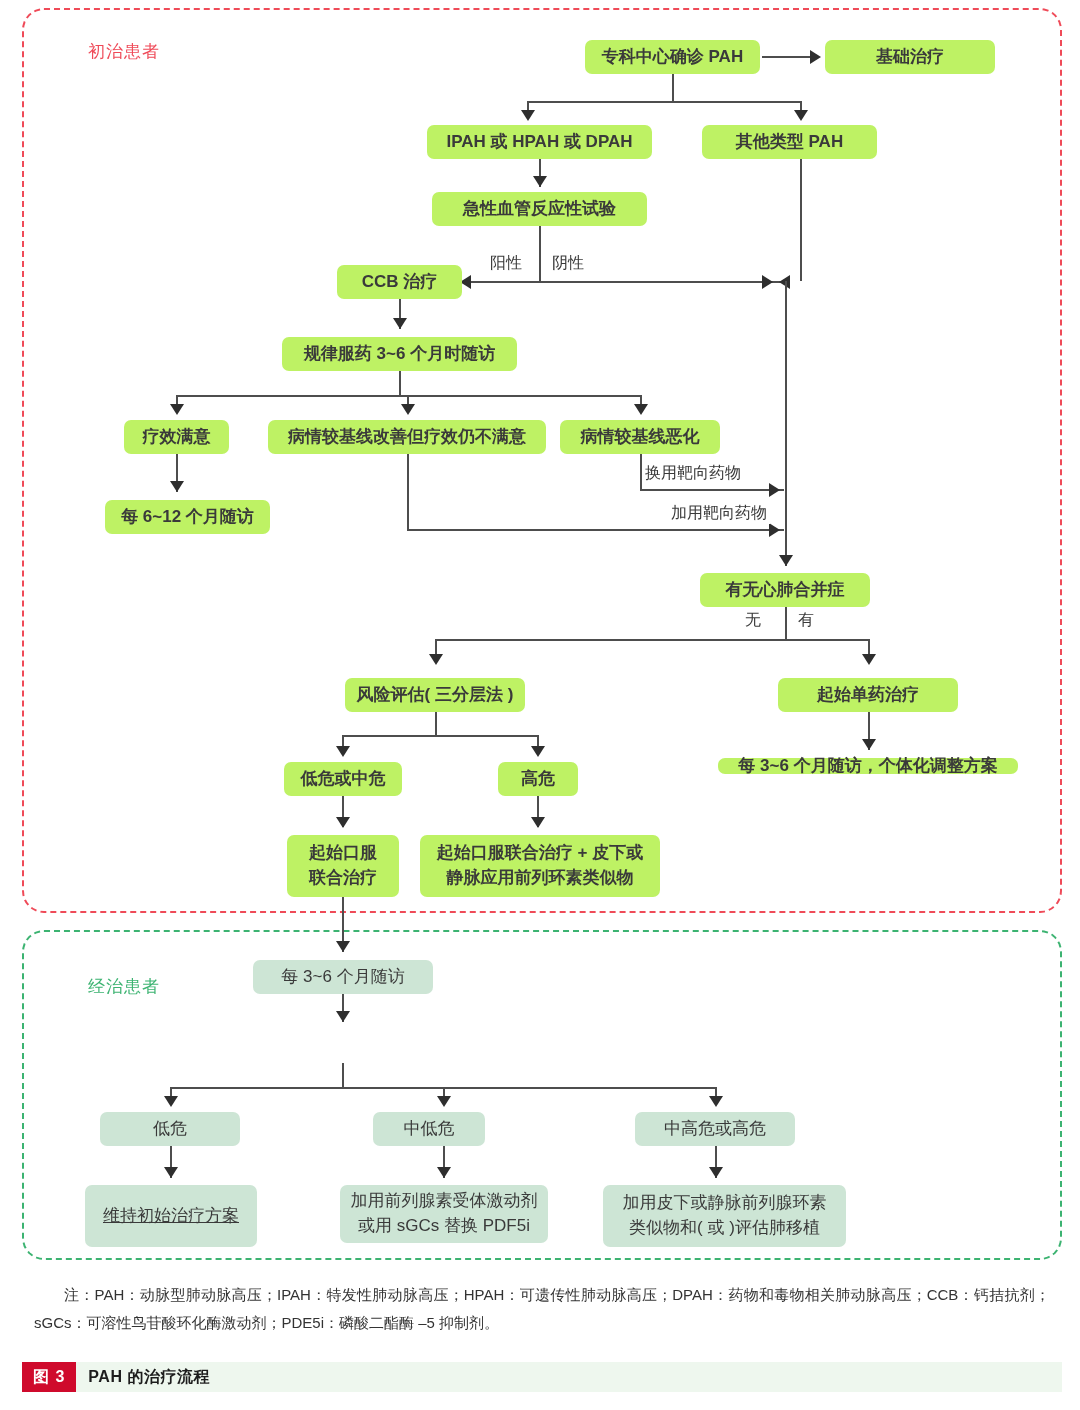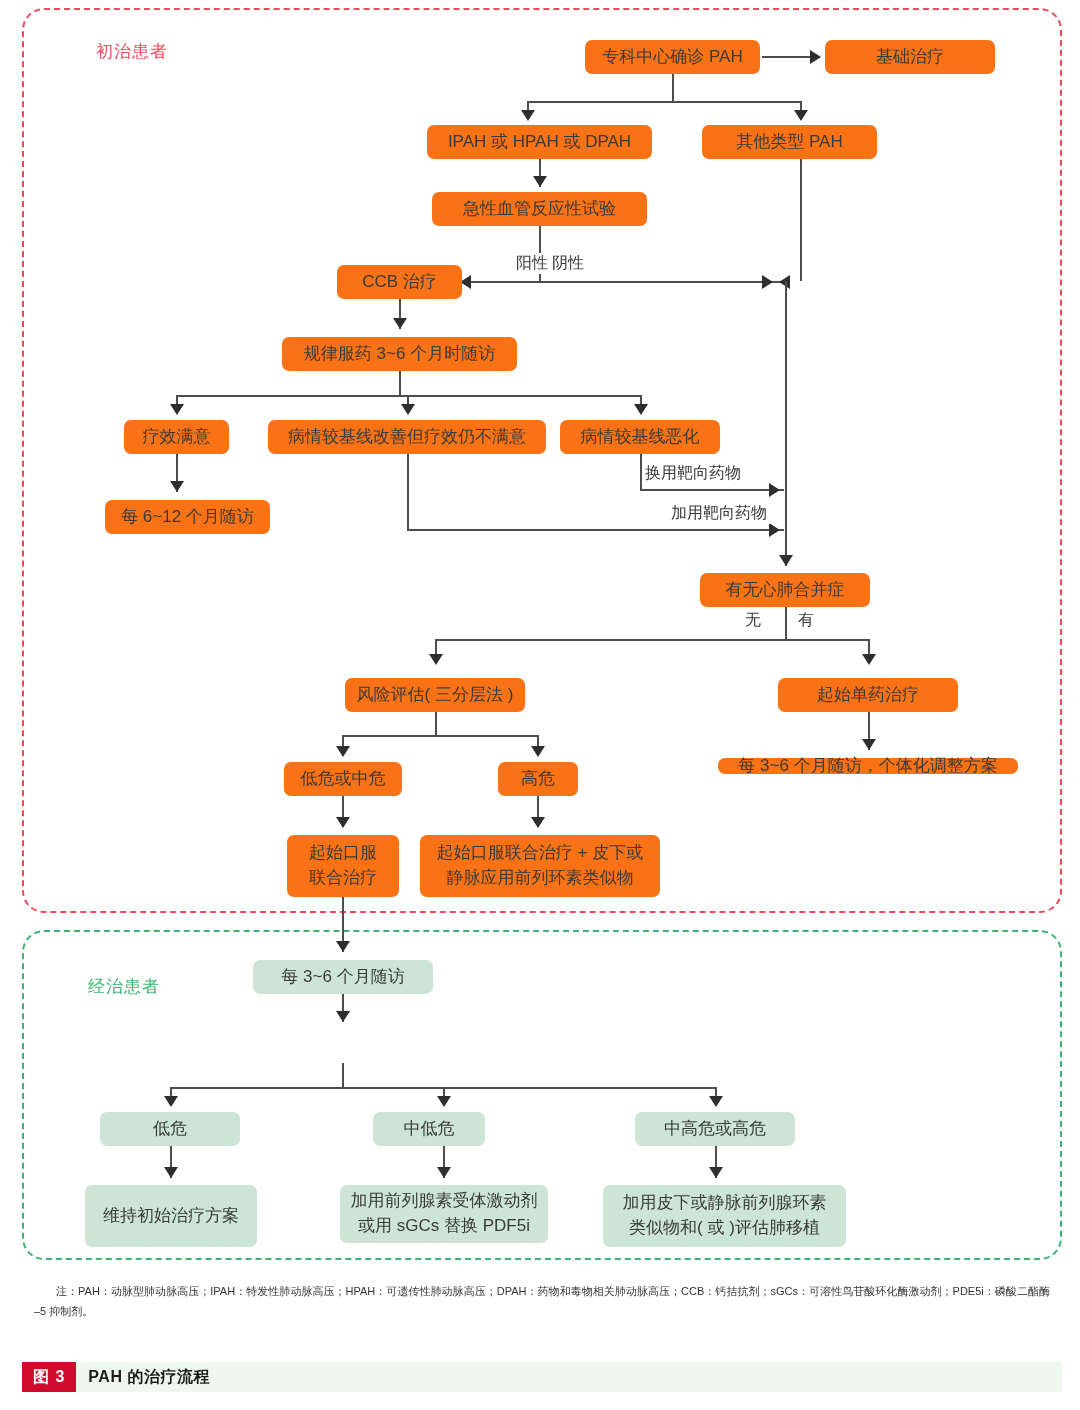--- a/index.html
+++ b/index.html
@@ -32,39 +32,39 @@
   .frame-treated {
     left: 22px; top: 930px; width: 1040px; height: 330px;
     border: 2px dashed #3cb371;
   }
   .frame-label {
     position: absolute;
     font-size: 17px;
     letter-spacing: 1px;
     white-space: nowrap;
   }
-  .label-naive { left: 88px; top: 40px; color: #ef4a58; margin-left: 8px; }
+  .label-naive { left: 88px; top: 40px; color: #ef4a58; }
   .label-treated { left: 88px; top: 975px; color: #3cb371; }
 
   
   .node {
     position: absolute;
     box-sizing: border-box;
     border-radius: 7px;
     display: flex;
     align-items: center;
     justify-content: center;
     text-align: center;
     font-size: 17px;
     line-height: 1.45;
     color: #3a3a3a;
     padding: 4px 10px;
     white-space: pre-line;
   }
-  .pink { background: #f97316; }
+  .pink { background: #bef264; font-weight: bold; }
   .green { background: #cde5d5; }
 
   
   .ln {
     position: absolute;
     background: #4d4d4d;
   }
   .lnv { width: 1.6px; }
   .lnh { height: 1.6px; }
 
@@ -96,21 +96,21 @@
     background: #ffffff;
     padding: 0 3px;
   }
 
   
   .footnote {
     position: absolute;
     left: 34px;
     top: 1281px;
     width: 1016px;
-    font-size: 11px;
+    font-size: 15px;
     line-height: 1.85;
     color: #333333;
     text-align: justify;
     text-indent: 2em;
   }
 
   
   .caption-bar {
     position: absolute;
     left: 22px;
@@ -173,21 +173,21 @@
 
   <div class="node pink" style="left:432px; top:192px; width:215px; height:34px;">急性血管反应性试验</div>
 
   <div class="ln lnv" style="left:539px; top:226px; height:56px;"></div>
 
   <div class="ln lnh" style="left:467px; top:281px; width:318px;"></div>
   <div class="arrow arrow-left" style="left:460px; top:275px;"></div>
   <div class="arrow arrow-right" style="left:762px; top:275px;"></div>
   <div class="arrow arrow-left" style="left:779px; top:275px;"></div>
 
-  <div class="edge-label" style="left:513px; top:253px;">阳性</div>
+  <div class="edge-label" style="left:487px; top:253px;">阳性</div>
   <div class="edge-label" style="left:549px; top:253px;">阴性</div>
 
   <div class="node pink" style="left:337px; top:265px; width:125px; height:34px;">CCB 治疗</div>
   <div class="ln lnv" style="left:399px; top:299px; height:30px;"></div>
   <div class="arrow arrow-down" style="left:393px; top:318px;"></div>
 
   <div class="node pink" style="left:282px; top:337px; width:235px; height:34px;">规律服药 3~6 个月时随访</div>
 
   <div class="ln lnv" style="left:399px; top:371px; height:25px;"></div>
   <div class="ln lnh" style="left:176px; top:395px; width:465px;"></div>
@@ -278,21 +278,21 @@
   <div class="node green" style="left:373px; top:1112px; width:112px; height:34px;">中低危</div>
   <div class="node green" style="left:635px; top:1112px; width:160px; height:34px;">中高危或高危</div>
 
   <div class="ln lnv" style="left:170px; top:1146px; height:32px;"></div>
   <div class="arrow arrow-down" style="left:164px; top:1167px;"></div>
   <div class="ln lnv" style="left:443px; top:1146px; height:32px;"></div>
   <div class="arrow arrow-down" style="left:437px; top:1167px;"></div>
   <div class="ln lnv" style="left:715px; top:1146px; height:32px;"></div>
   <div class="arrow arrow-down" style="left:709px; top:1167px;"></div>
 
-  <div class="node green" style="left:85px; top:1185px; width:172px; height:62px;">维持初始治疗方案</div>
+  <div class="node green" style="left:85px; top:1185px; width:172px; height:62px;text-decoration:underline;">维持初始治疗方案</div>
   <div class="node green" style="left:340px; top:1185px; width:208px; height:58px;">加用前列腺素受体激动剂
 或用 sGCs 替换 PDF5i</div>
   <div class="node green" style="left:603px; top:1185px; width:243px; height:62px;">加用皮下或静脉前列腺环素
 类似物和( 或 )评估肺移植</div>
 
   <div class="footnote">注：PAH：动脉型肺动脉高压；IPAH：特发性肺动脉高压；HPAH：可遗传性肺动脉高压；DPAH：药物和毒物相关肺动脉高压；CCB：钙拮抗剂；sGCs：可溶性鸟苷酸环化酶激动剂；PDE5i：磷酸二酯酶 –5 抑制剂。</div>
 
   <div class="caption-bar">
     <div class="caption-badge">图 3</div>
     <div class="caption-text">PAH 的治疗流程</div>

